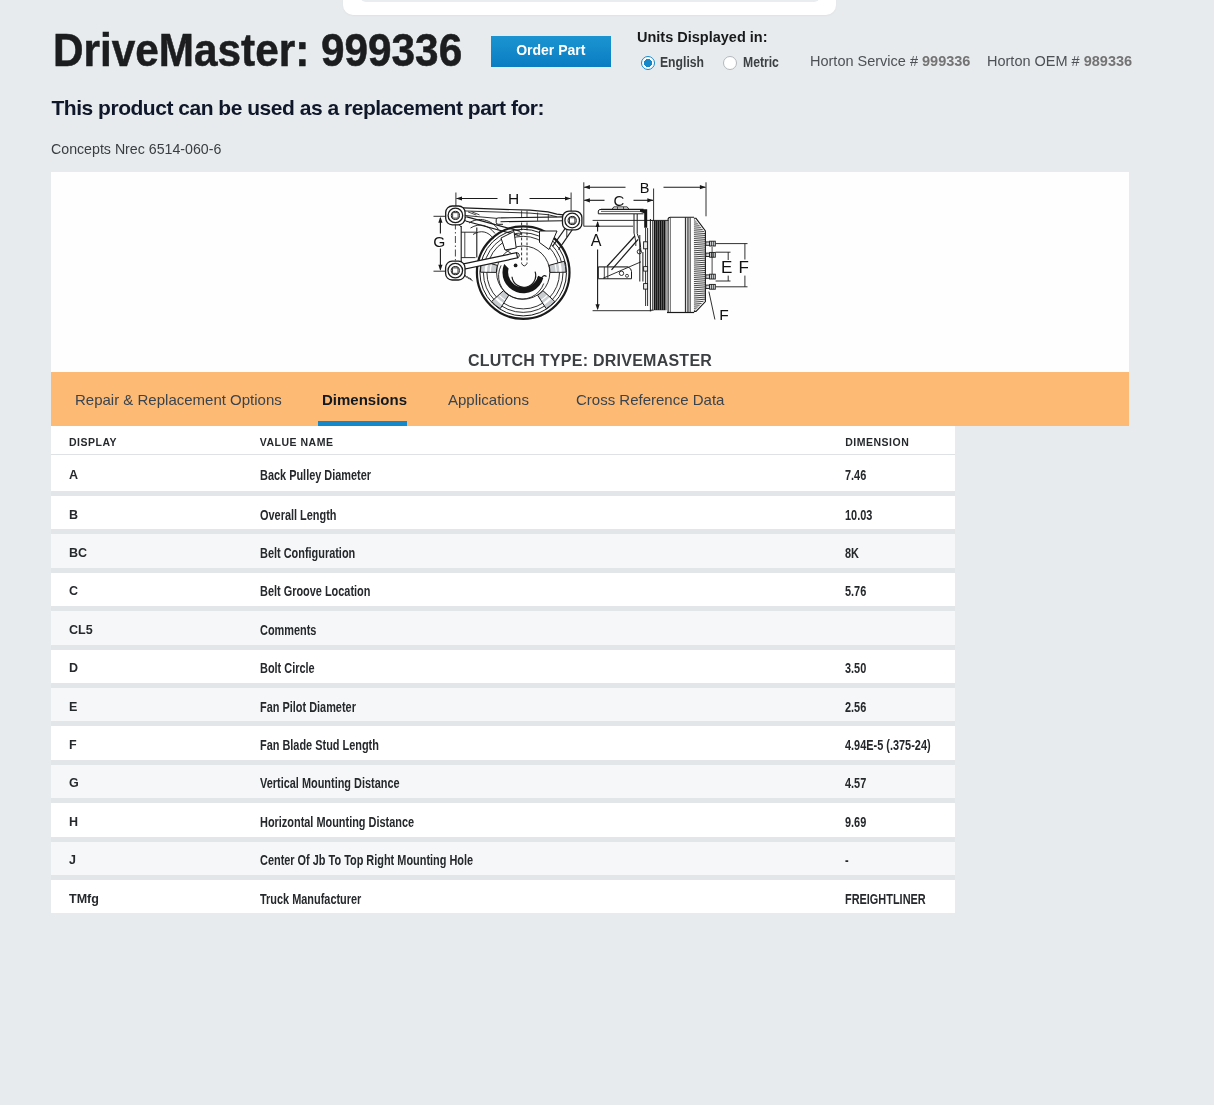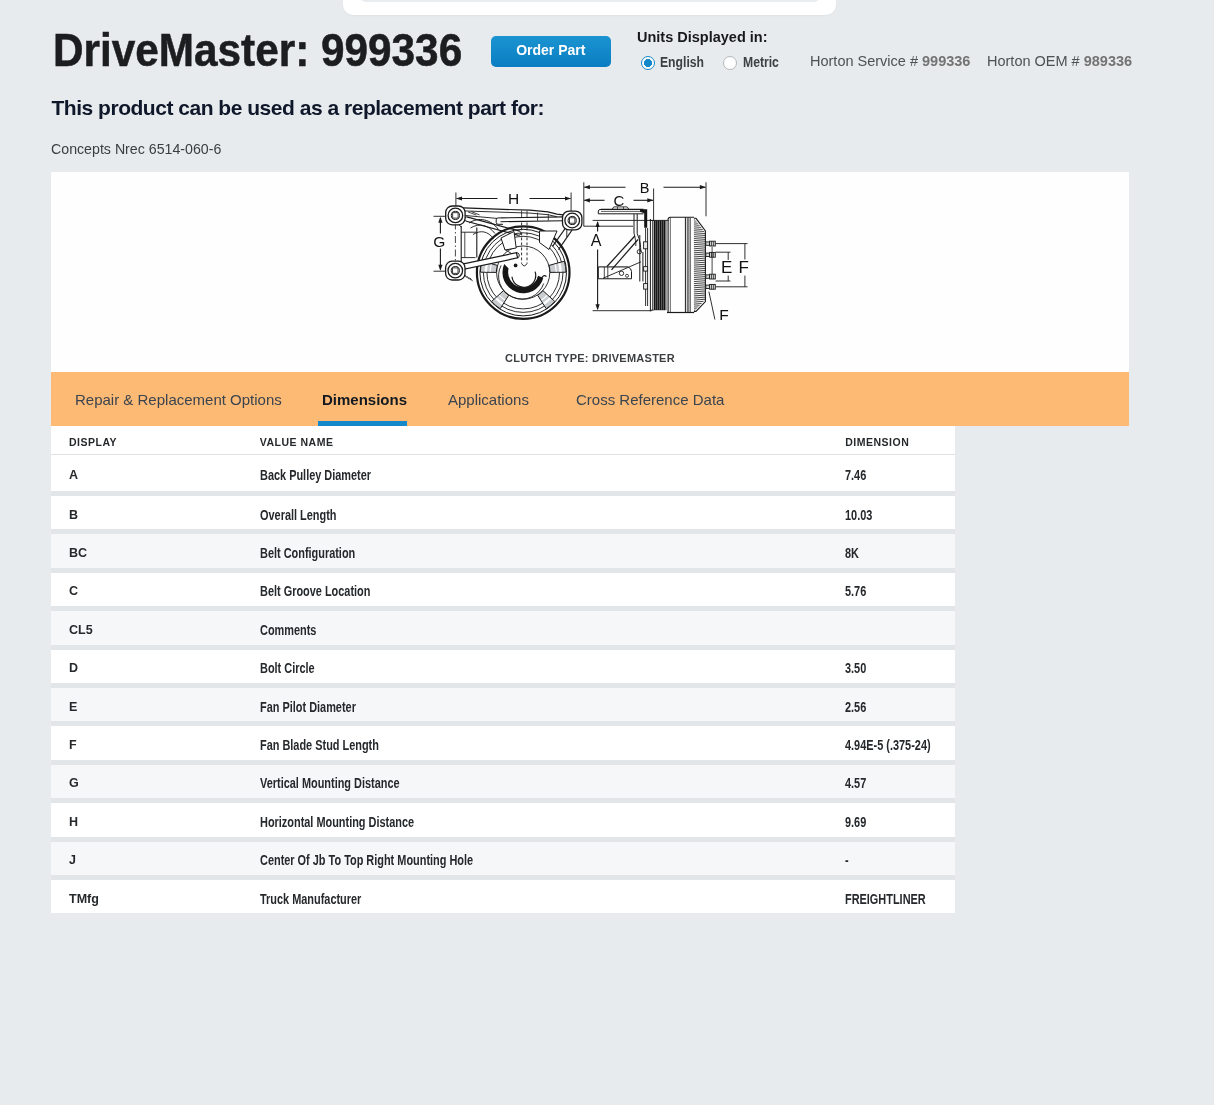--- a/index.html
+++ b/index.html
@@ -3,34 +3,34 @@
 <meta charset="utf-8">
 <style>
   * { margin:0; padding:0; box-sizing:border-box; }
   html,body { width:1214px; height:1105px; background:#e8ebed; font-family:"Liberation Sans", sans-serif; overflow:hidden; position:relative; }
   .abs { position:absolute; }
   
   .searchbox { left:343px; top:-16px; width:493px; height:31px; background:#fff; border-radius:10px; box-shadow:0 1px 2px rgba(0,0,0,0.04); }
   .searchinput { left:360px; top:-28px; width:460px; height:30px; background:#e9edf0; border-radius:6px; }
   
   h1.title { left:53px; top:25.5px; font-size:47px; font-weight:bold; color:#1b1d1f; line-height:1; transform:scaleX(0.9); transform-origin:0 0; white-space:nowrap; -webkit-text-stroke:0.55px #1b1d1f; }
-  .orderbtn { left:491px; top:35.5px; width:119.5px; height:31px; background:linear-gradient(180deg,#1b94d1,#0a7dc2); border-radius:5px; color:#fff; font-size:14px; font-weight:bold; text-align:center; line-height:29.5px; }
+  .orderbtn { left:491px; top:35.5px; width:119.5px; height:31px; background:linear-gradient(180deg,#1b94d1,#0a7dc2); border-radius:0; color:#fff; font-size:14px; font-weight:bold; text-align:center; line-height:29.5px; }
   .unitslabel { left:637px; top:29.5px; font-size:14.5px; font-weight:bold; color:#17191b; line-height:1; }
   .radio { border-radius:50%; }
   .radio.sel { left:641.4px; top:55.6px; width:14.1px; height:14.1px; border:1.8px solid #1588c9; background:radial-gradient(circle, #1588c9 0 4.2px, #fff 4.3px); }
   .radio.un { left:723px; top:55.6px; width:14.2px; height:14.2px; border:1.4px solid #b4b8bc; background:#fff; }
   .radlab { top:54.8px; font-size:14px; font-weight:bold; color:#3c4043; line-height:1; display:inline-block; transform:scaleX(0.87); transform-origin:0 0; }
   .hortonnums { top:53.5px; font-size:14.5px; color:#4d5156; line-height:1; white-space:nowrap; }
   .hortonnums b { color:#737373; font-weight:bold; }
   h2.sub { left:51.5px; top:97px; font-size:21px; font-weight:bold; color:#0f172a; line-height:1; letter-spacing:-0.48px; white-space:nowrap; }
   .concepts { left:51px; top:141px; font-size:14.2px; color:#3a3e42; line-height:1.2; }
   
   .panel { left:51px; top:172px; width:1078px; height:783px; background:transparent; }
   .imgarea { left:0; top:0; width:1078px; height:200px; background:#fefefe; }
-  .caption { left:0; top:180.5px; width:1078px; text-align:center; font-size:11px; font-weight:bold; letter-spacing:0.25px; color:#3c3f42; line-height:1; }
+  .caption { left:0; top:180.5px; width:1078px; text-align:center; font-size:16px; font-weight:bold; letter-spacing:0.25px; color:#3c3f42; line-height:1; }
   .tabs { left:0; top:200px; width:1078px; height:54px; background:#fdba74; font-size:15px; color:#3a444f; }
   .tab { position:absolute; top:19px; }
   .tabunderline { position:absolute; left:267px; top:49px; width:89px; height:5px; background:#1588c9; }
   
   table.dim { position:absolute; left:0; top:254px; width:904px; border-collapse:separate; border-spacing:0; }
   table.dim th.c1 { padding-left:18px; } table.dim th { background:#fff; text-align:left; font-size:10.5px; letter-spacing:0.5px; color:#26292c; padding:5px 0 0 0; height:28.5px; vertical-align:middle; border-bottom:1.5px solid #dfe2e4; }
   table.dim td { font-size:12.5px; font-weight:bold; color:#26292c; height:38.4px; vertical-align:middle; border-top:5px solid #e2e6e9; padding-top:4px; }
   table.dim tr:nth-child(2) td { border-top:none; height:36.5px; }
   table.dim tr.w td { background:#fff; }
   table.dim tr.g td { background:#f6f7f8; }

